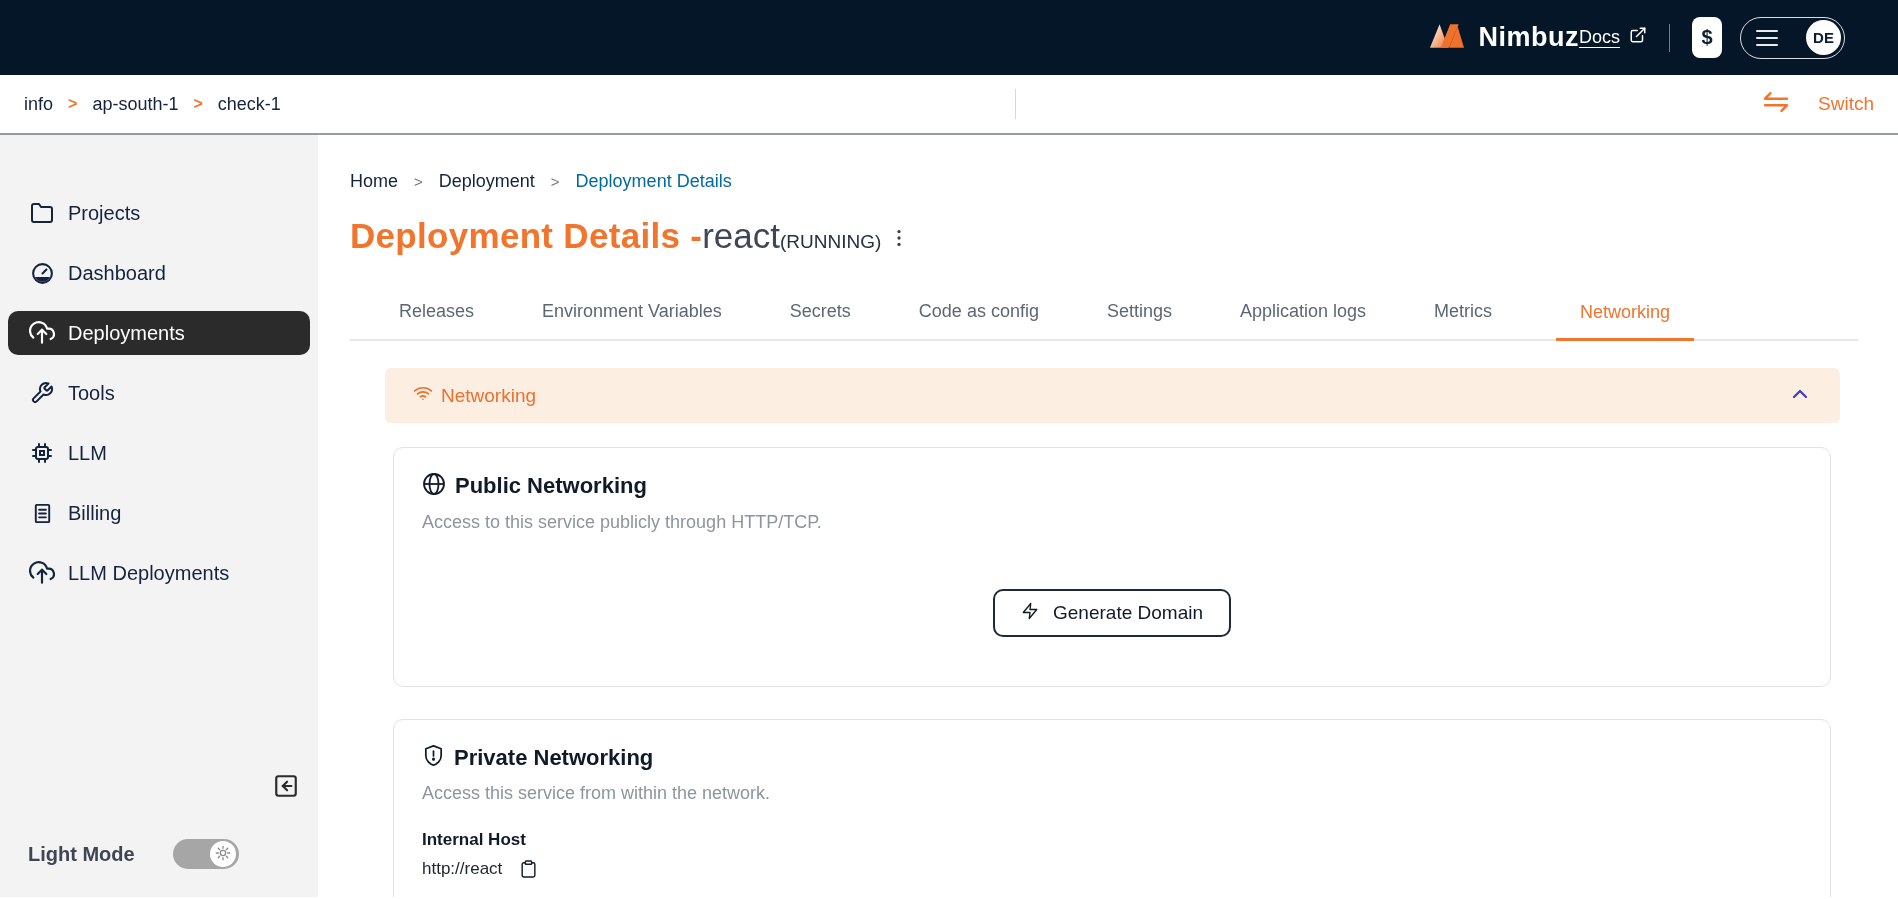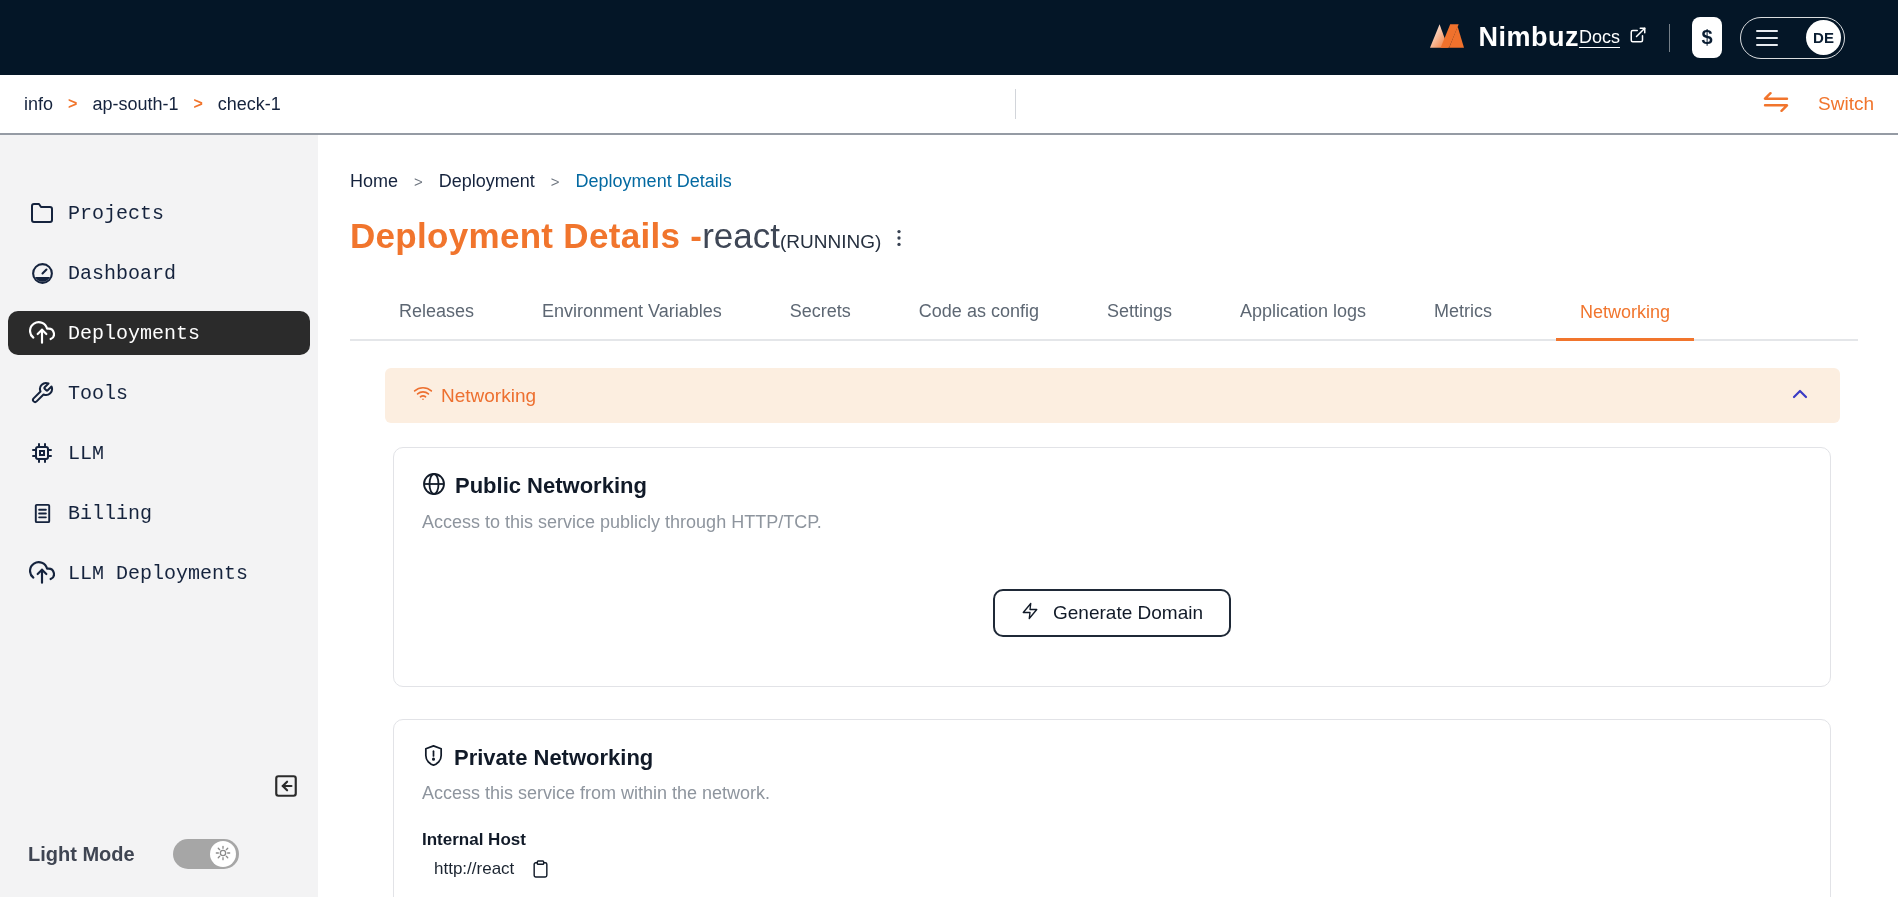--- a/index.html
+++ b/index.html
@@ -36,21 +36,21 @@
   .subbar-divider { width:1px; height:30px; background:#d2d5da; margin:0 28px 0 20px; }
   .switch-btn { display:flex; align-items:center; gap:24px; background:none; border:none;
                 color:#f1752d; font-size:19px; font-family:inherit; }
 
   
   .shell { display:flex; height:762px; }
   .sidebar { width:318px; background:#f3f3f4; display:flex; flex-direction:column;
              padding-top:48px; flex-shrink:0; }
   .nav-item { display:flex; align-items:center; gap:13px; height:44px; margin:8px;
               padding-left:21px; border-radius:10px; color:#15233d; font-size:20px;
-              background:transparent; border:none; font-family:Liberation Mono, monospace; text-align:left; }
+              background:transparent; border:none; font-family:Liberation Sans, sans-serif; text-align:left; }
   .nav-item .nav-icon { width:26px; height:26px; display:flex; align-items:center;
                         justify-content:center; flex-shrink:0; }
   .nav-item.active { background:#2b2b2b; color:#fff; }
   .sidebar-bottom { margin-top:auto; padding:0 19px 28px 28px; display:flex;
                     flex-direction:column; }
   .collapse-btn { align-self:flex-end; background:none; border:none; width:26px; height:26px;
                   padding:0; color:#2b2b2b; }
   .light-row { display:flex; align-items:center; gap:38px; margin-top:40px;font-weight:bold; }
   .light-label { font-size:20px; color:#3f4552; }
   .toggle { position:relative; width:66px; height:30px; background:#a6a6a6;
@@ -93,21 +93,21 @@
   .card-private { height:250px; }
   .card-title-row { display:flex; align-items:center; gap:9px; }
   .card-title { font-size:22px; font-weight:bold; color:#111a28; }
   .card-desc { margin-top:12px; font-size:18px; color:#8e959e; }
   .btn-row { display:flex; justify-content:center; margin-top:56px; }
   .gen-btn { display:flex; align-items:center; gap:14px; height:48px; padding:0 26px;
              background:#fff; border:2px solid #1f2937; border-radius:10px;
              font-family:inherit; font-size:19px; color:#111a28; }
   .host-label { margin-top:26px; font-size:17px; font-weight:bold; color:#111a28; }
   .host-row { margin-top:9px; display:flex; align-items:center; gap:16px;
-              font-size:17px; color:#1b2430;margin-left:12px; }
+              font-size:17px; color:#1b2430; }
   .copy-btn { background:none; border:none; width:20px; height:20px; color:#111a28; padding:0; }
 </style>
 </head>
 <body>
 
 <header class="topbar" data-interactable="false">
   <div class="brand" data-interactable="true">
     <span data-interactable="false">
       <svg width="40" height="34" viewBox="0 0 36 32">
         <defs>

